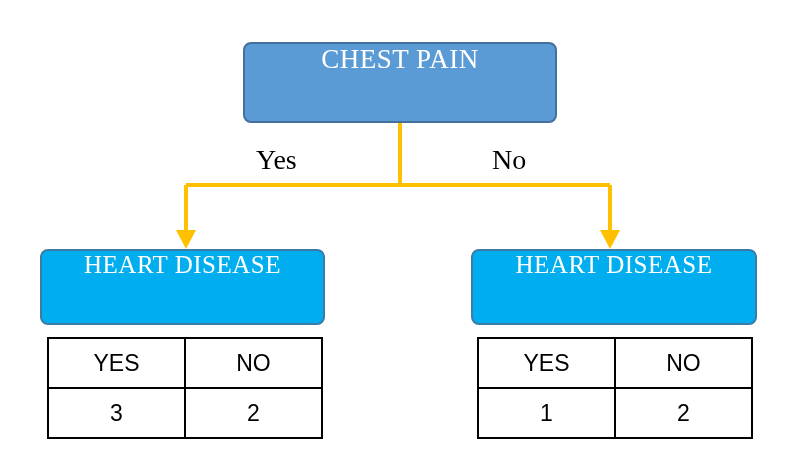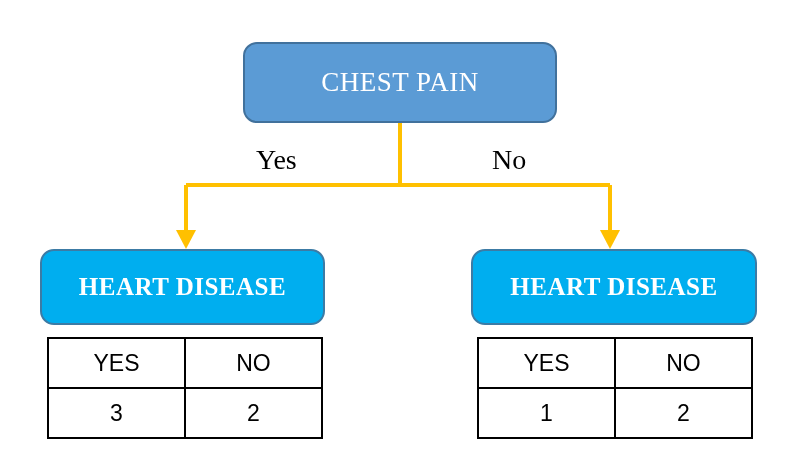--- a/index.html
+++ b/index.html
@@ -18,23 +18,23 @@
     width: 812px;
     height: 476px;
     background: #ffffff;
   }
 
   
   .node {
     position: absolute;
     box-sizing: border-box;
     display: flex;
-    align-items: center;
+    align-items: flex-start;
     justify-content: center;
-    border-radius: 14px;
+    border-radius: 8px;
     color: #ffffff;
     font-family: "Liberation Serif", serif;
     letter-spacing: 0.5px;
     white-space: nowrap;
     text-align: center;
   }
 
   #node-root {
     left: 243px;
     top: 42px;
@@ -43,21 +43,20 @@
     background: #5b9bd5;
     border: 2px solid #41719c;
     font-size: 27px;
   }
 
   .node-leaf {
     background: #00aeef;
     border: 2px solid #3c7ba5;
     font-size: 25px;
     height: 76px;
-    font-weight: bold;
   }
   #node-leaf-yes {
     left: 40px;
     top: 249px;
     width: 285px;
   }
   #node-leaf-no {
     left: 471px;
     top: 249px;
     width: 286px;

